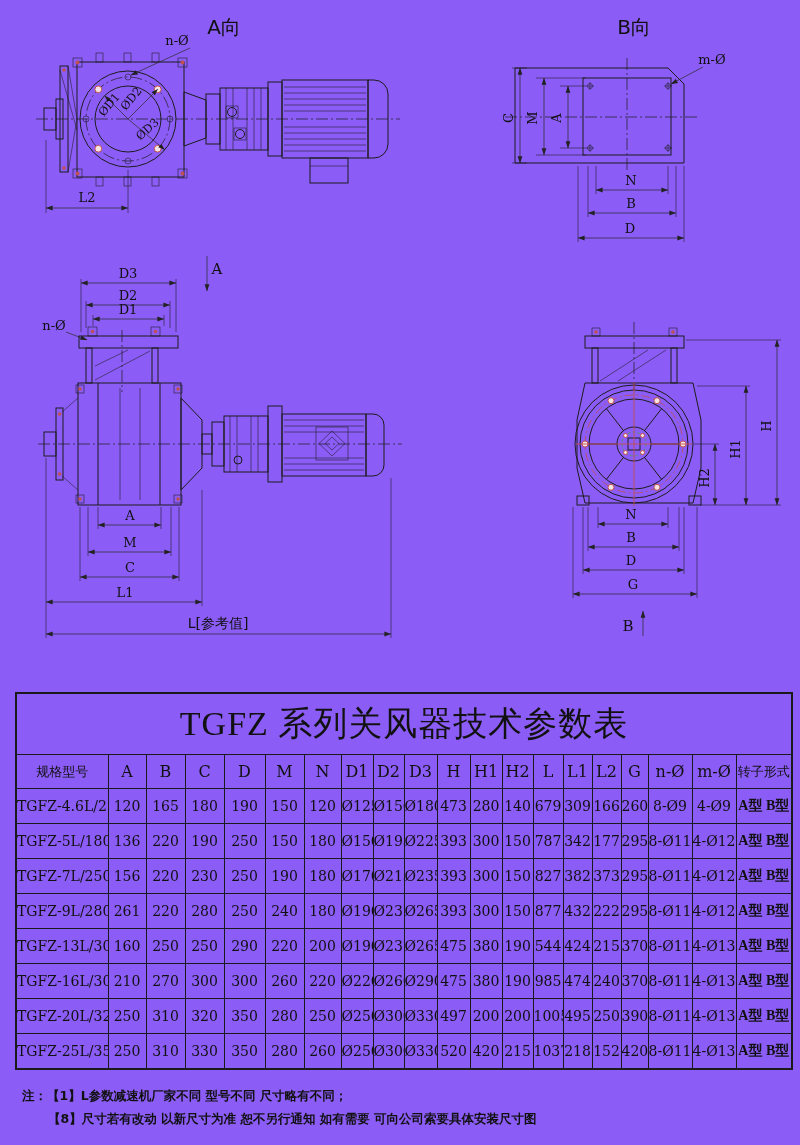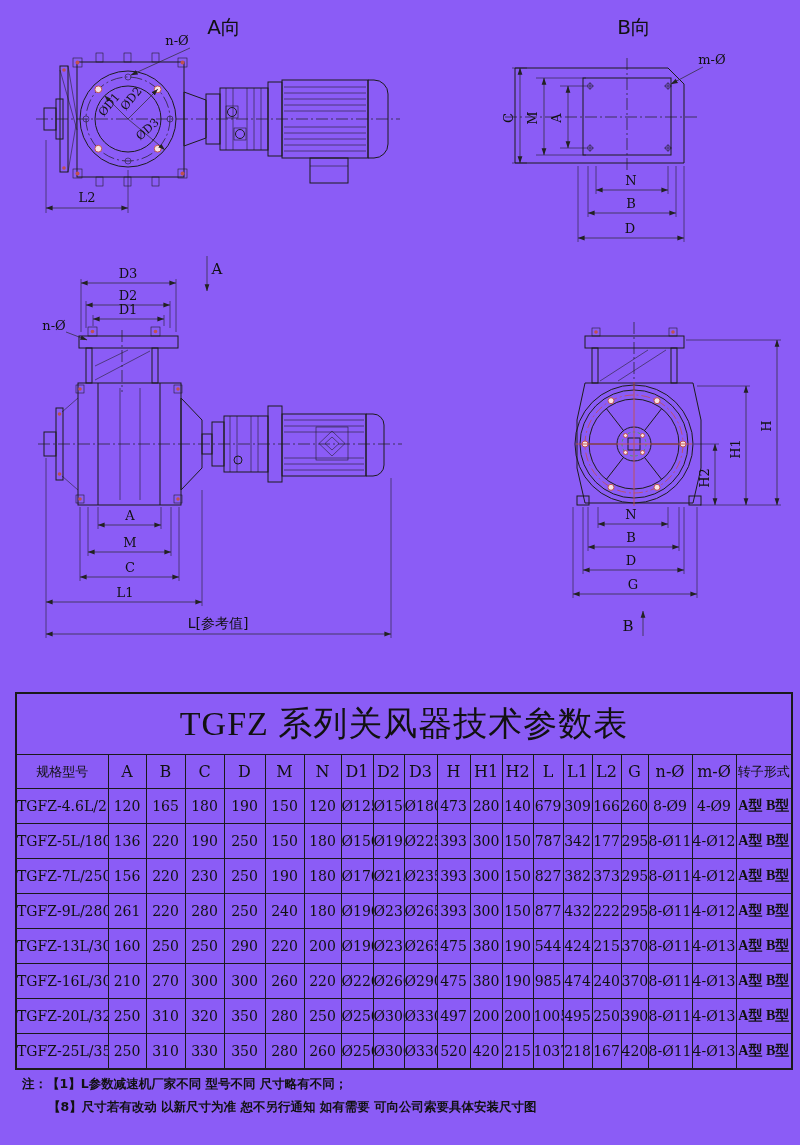--- a/index.html
+++ b/index.html
@@ -41,21 +41,21 @@
   .hdr-zh{font-size:13px;font-weight:bold;font-family:"DejaVu Sans",sans-serif;}
   table.spec td{height:34px;font-size:14px;}
   td.c-model{font-size:11px;text-align:left;padding-left:3px;font-family:"DejaVu Serif",serif;}
   td.c-dia{font-size:9.5px;}
   td.c-num-sm{font-size:10.5px;}
   td.c-bolt{font-size:12.5px;text-align:left;padding-left:6px;}
   td.c-rotor{font-size:11px;font-weight:bold;font-family:Liberation Serif, serif;}
   
   .notes{position:absolute;left:22px;top:1077px;font-family:"DejaVu Sans",sans-serif;
          font-weight:bold;font-size:12.5px;line-height:1.1;}
-  .notes .n1{margin-bottom:9px;}
+  .notes .n1{margin-bottom:9px;margin-top:12px;}
   .notes .n2{padding-left:26px;}
 </style>
 </head>
 <body>
 
 <div class="page">
 
 <svg class="drawing" width="800" height="676" viewBox="0 0 800 676">
   <defs>
     <marker id="ah" viewBox="0 0 10 10" refX="9.5" refY="5" markerWidth="10" markerHeight="10" orient="auto-start-reverse">
@@ -609,21 +609,21 @@
             <td class="c-num">280</td>
             <td class="c-num">260</td>
             <td class="c-dia">Ø250</td>
             <td class="c-dia">Ø300</td>
             <td class="c-dia">Ø330</td>
             <td class="c-num">520</td>
             <td class="c-num">420</td>
             <td class="c-num">215</td>
             <td class="c-num c-num-sm">1037</td>
             <td class="c-num">218</td>
-            <td class="c-num">167</td>
+            <td class="c-num">152</td>
             <td class="c-num">420</td>
             <td class="c-bolt">8-Ø11</td>
             <td class="c-bolt">4-Ø13</td>
             <td class="c-rotor">A型 B型</td>
           </tr>
         </tbody>
   </table>
 </div>
 
 <div class="notes">

